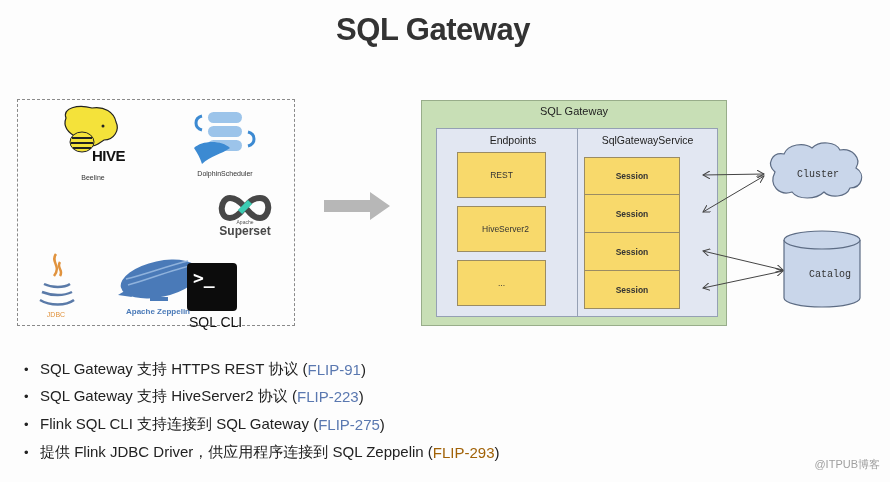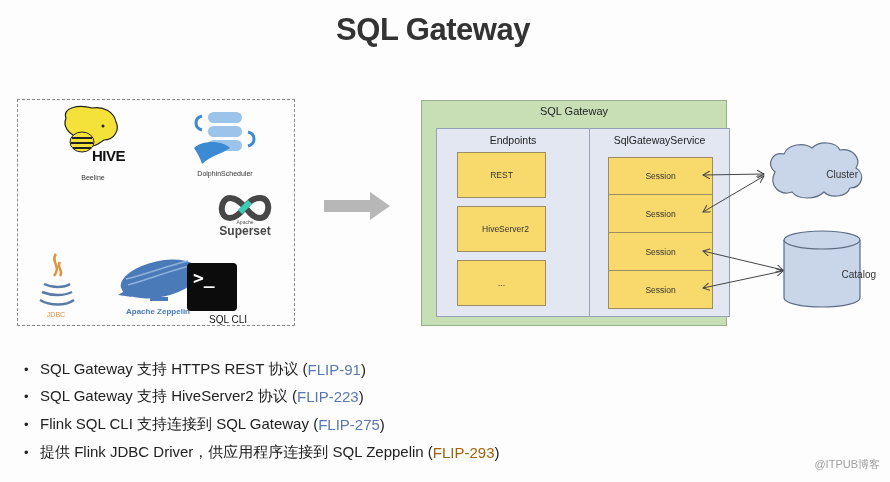--- a/index.html
+++ b/index.html
@@ -24,33 +24,33 @@
   
   #gateway-outer {
     left: 421px; top: 100px; width: 306px; height: 226px;
     background: #c8dfb6; border: 1.5px solid #98ad8a; box-sizing: border-box;
   }
   .gateway-title { left: 0; right: 0; top: 4px; text-align: center; font-size: 11px; color: #222; }
   .inner-box {
     top: 27px; height: 189px; background: #e2e7f2; border: 1.5px solid #95a0b4; box-sizing: border-box;
   }
   #endpoints-box { left: 14px; width: 154px; }
-  #service-box { left: 155px; width: 141px; margin-left: 12px; }
+  #service-box { left: 155px; width: 141px; }
   .inner-title { left: 0; right: 0; top: 5px; text-align: center; font-size: 10.5px; color: #222; }
   .yellow-item {
     background: #f8d96b; border: 1.2px solid #9b8c63; box-sizing: border-box;
     display: flex; align-items: center; justify-content: center;
     font-size: 8.5px; color: #333;
   }
   .ep-item { left: 20px; width: 89px; height: 46px; }
-  .session { left: 18px; width: 105px; height: 38px; }
+  .session { left: 6px; width: 96px; height: 38px; font-weight: bold; }
   .session + .session { border-top: none; }
 
   #links-svg { left: 0; top: 0; width: 890px; height: 482px; pointer-events: none; }
-  .ext-label { font-size: 10px; color: #333; text-align: right; }
+  .ext-label { font-size: 10px; color: #333; text-align: center; font-family: Liberation Mono, monospace; }
 
   
   .bullet-row {
     left: 24px; font-size: 15px; color: #222; white-space: nowrap;
     display: flex; align-items: center;
   }
   .bullet-dot { width: 16px; font-size: 13px; color: #222; }
   .flip-link { color: #5a78b0; }
   #watermark { right: 10px; bottom: 10px; font-size: 11px; color: #a0a0a0; }
 </style>
@@ -109,21 +109,21 @@
       <ellipse cx="46" cy="24" rx="40" ry="18" transform="rotate(-12 46 24)" fill="#4a7ab8"></ellipse>
       <path d="M14 30 C30 26, 60 14, 80 10 M12 24 C30 20, 56 10, 74 6" stroke="#8fb2dc" stroke-width="1.5" fill="none"></path>
       <path d="M4 40 L14 34 L18 42Z" fill="#4a7ab8"></path>
       <rect x="36" y="42" width="18" height="4" fill="#4a7ab8"></rect>
     </svg>
     <div class="abs logo-caption" style="left:-6px; width:100px; top:52px; font-size:8px; font-weight:bold; color:#4a7ab8;">Apache Zeppelin</div>
   </div>
 
   <div class="abs" style="left:169px; top:163px; width:52px; height:64px;">
     <div class="abs" style="left:0; top:0; width:50px; height:48px; background:#0c0c0c; border-radius:4px; color:#fff; font-family:'DejaVu Sans Mono', monospace; font-weight:bold; font-size:18px; padding:4px 0 0 6px; box-sizing:border-box;">&gt;_</div>
-    <div class="abs" style="left:2px; top:51px; font-size:10px; color:#111; white-space:nowrap;margin-left:20px;">SQL CLI</div>
+    <div class="abs" style="left:2px; top:51px; font-size:14px; color:#111; white-space:nowrap;">SQL CLI</div>
   </div>
 </div>
 
 <svg id="flow-arrow" class="abs" viewBox="0 0 70 32">
   <path d="M2 10 L48 10 L48 2 L68 16 L48 30 L48 22 L2 22Z" fill="#b7b7b7"></path>
 </svg>
 
 <div id="gateway-outer" class="abs" style="background: rgb(200, 223, 182);">
   <div class="abs gateway-title">SQL Gateway</div>
 

